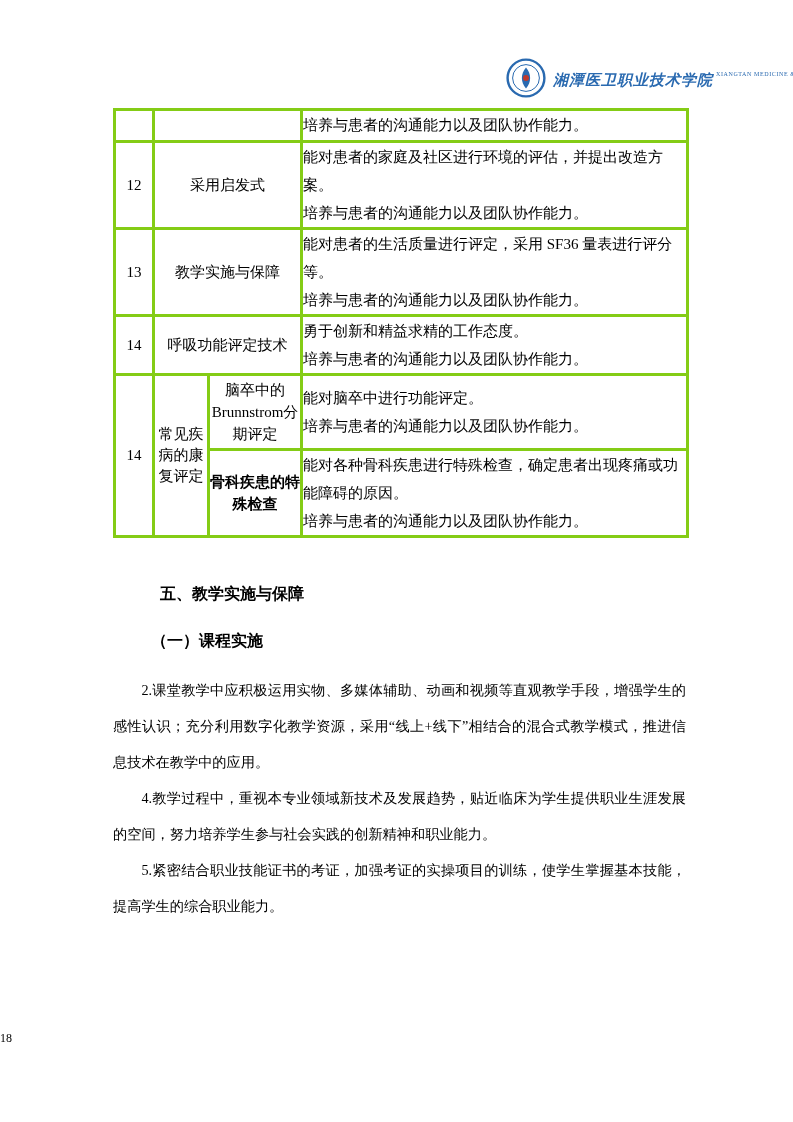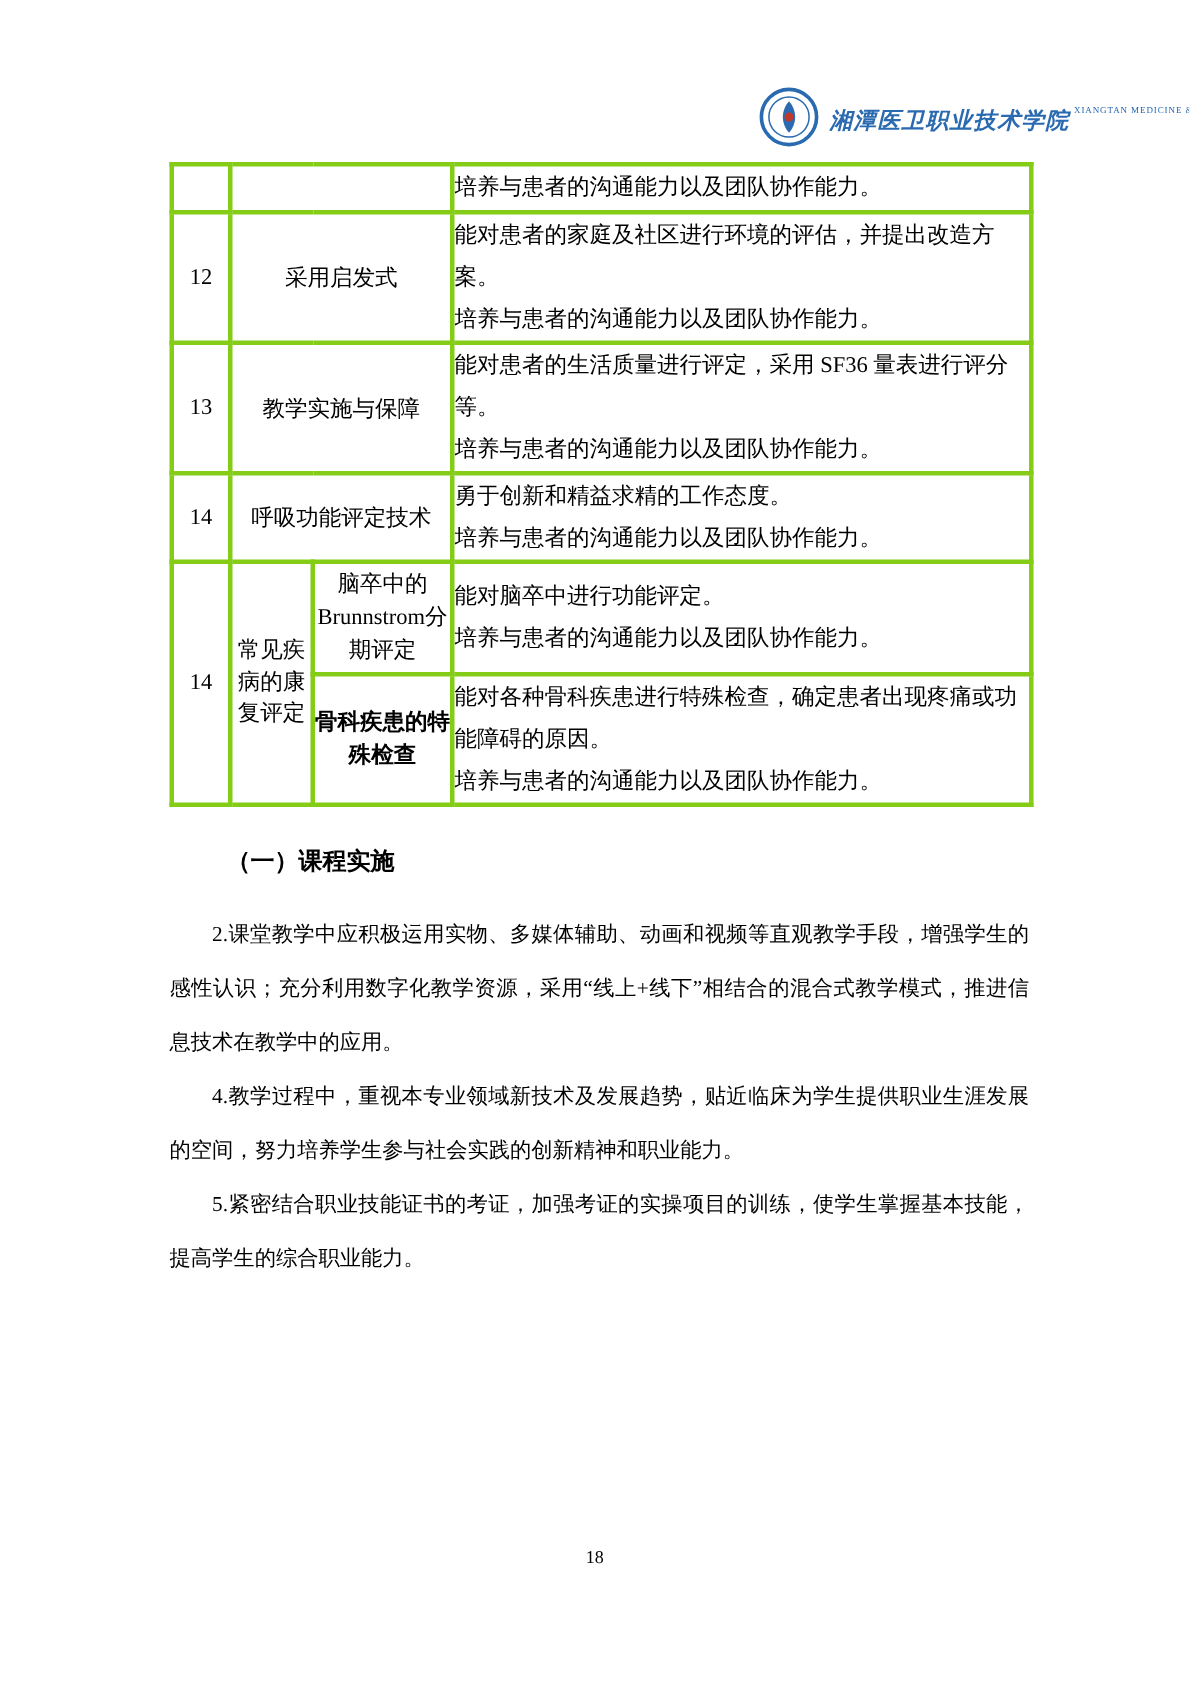--- a/index.html
+++ b/index.html
@@ -83,21 +83,21 @@
     line-height: 36px;
     text-align: justify;
     text-indent: 2em;
   }
 
   .page-num {
     position: absolute;
     bottom: 76px;
     left: 0;
     width: 100%;
-    text-align: center;
+    text-align: left;
     font-size: 12px;
   }
 </style>
 </head>
 <body>
 
 <div class="page">
 
   <div class="logo">
     <span>
@@ -170,20 +170,21 @@
       <tr class="r-sub2">
         <td class="c-sub bold">骨科疾患的特殊检查</td>
         <td class="c-desc">
           <div class="dline">能对各种骨科疾患进行特殊检查，确定患者出现疼痛或功能障碍的原因。</div>
           <div class="dline">培养与患者的沟通能力以及团队协作能力。</div>
         </td>
       </tr>
     </tbody>
   </table>
 
+  <div class="h1">五、教学实施与保障</div>
   <div class="h2">（一）课程实施</div>
 
   <div class="body-text">
     <p>2.课堂教学中应积极运用实物、多媒体辅助、动画和视频等直观教学手段，增强学生的感性认识；充分利用数字化教学资源，采用“线上+线下”相结合的混合式教学模式，推进信息技术在教学中的应用。</p>
     <p>4.教学过程中，重视本专业领域新技术及发展趋势，贴近临床为学生提供职业生涯发展的空间，努力培养学生参与社会实践的创新精神和职业能力。</p>
     <p>5.紧密结合职业技能证书的考证，加强考证的实操项目的训练，使学生掌握基本技能，提高学生的综合职业能力。</p>
   </div>
 
   <div class="page-num">18</div>
 

